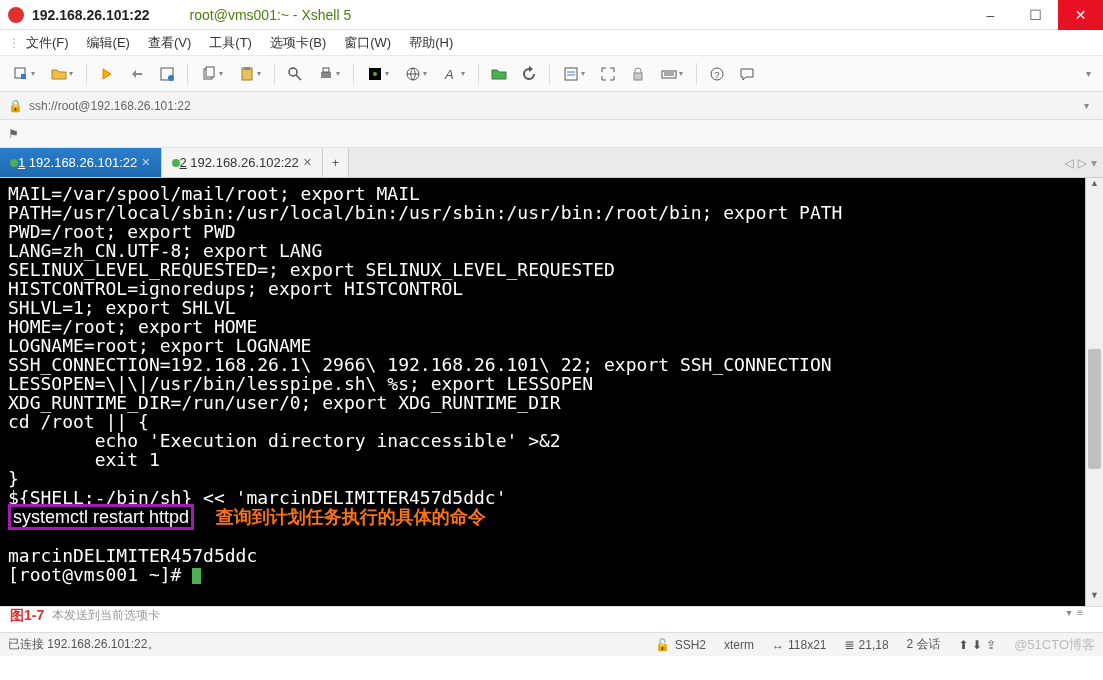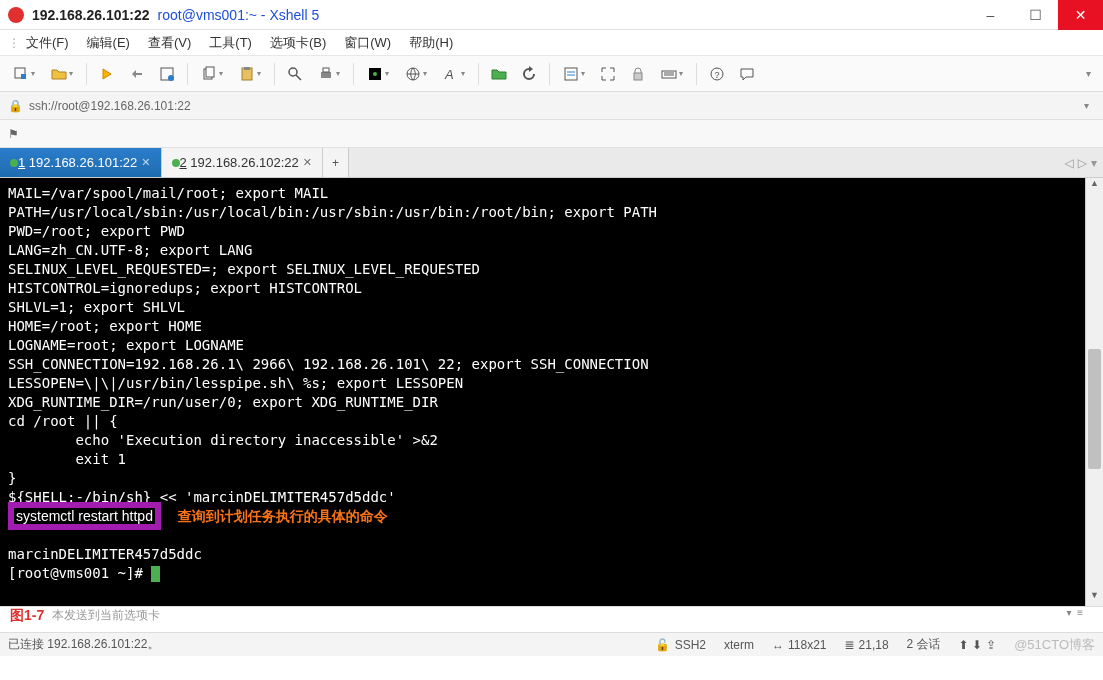--- a/index.html
+++ b/index.html
@@ -1,21 +1,21 @@
 <!DOCTYPE html>
 <html><head>
 <meta charset="utf-8">
 <style>
   * { box-sizing: border-box; margin: 0; padding: 0; font-family: "Microsoft YaHei", "Segoe UI", sans-serif; }
   body { width: 1103px; height: 680px; background: #fff; overflow: hidden; position: relative; font-size: 12px; }
 
   .titlebar { height: 30px; display: flex; align-items: center; padding: 0 0 0 8px; background: #fff; border-bottom: 1px solid #e0e0e0; }
   .titlebar .app-icon { width: 16px; height: 16px; border-radius: 50%; background: #e03030; margin-right: 8px; }
   .titlebar .host { font-weight: bold; font-size: 14px; color: #222; margin-right: 8px; }
-  .titlebar .appname { color: #1d4ed8; font-size: 14px; }
+  .titlebar .appname { color: #4d7c0f; font-size: 14px; margin-left: 32px; }
   .winbtns { margin-left: auto; display: flex; }
   .winbtn { width: 45px; height: 30px; display: flex; align-items: center; justify-content: center; color: #555; font-size: 14px; }
   .winbtn.close { background: #e81123; color: #fff; }
 
   .menubar { height: 26px; display: flex; align-items: center; padding: 0 8px; gap: 2px; border-bottom: 1px solid #e8e8e8; }
   .menubar .dots { width: 8px; color: #aaa; }
   .menuitem { padding: 2px 8px; color: #333; font-size: 13px; }
 
   .toolbar { height: 36px; display: flex; align-items: center; padding: 0 6px; gap: 2px; border-bottom: 1px solid #ddd; background: #fafafa; }
   .tbtn { width: 28px; height: 28px; display: flex; align-items: center; justify-content: center; color: #555; border: 1px solid transparent; border-radius: 2px; }
@@ -34,22 +34,22 @@
   .tabbar { height: 30px; display: flex; align-items: stretch; background: #eaeaea; border-bottom: 1px solid #ccc; position: relative; }
   .tab { display: flex; align-items: center; padding: 0 10px; gap: 0; border-right: 1px solid #ccc; background: #f4f4f4; color: #333; font-size: 13px; }
   .tab.active { background: linear-gradient(#2b7ecb, #1e6ab0); color: #fff; }
   .tab .dot { width: 8px; height: 8px; border-radius: 50%; background: #4caf50; }
   .tab .x { color: inherit; opacity: .7; margin-left: 4px; font-size: 11px; }
   .tab .ul { text-decoration: underline; }
   .addtab { width: 26px; display: flex; align-items: center; justify-content: center; color: #555; border-right: 1px solid #ccc; background: #f4f4f4; }
   .tabnav { margin-left: auto; display: flex; align-items: center; padding: 0 6px; gap: 4px; color: #999; }
 
   .term-wrap { display: flex; height: 428px; }
-  .terminal { flex: 1; background: #000; color: #fff; font-family: "Consolas", monospace; font-size: 14px; line-height: 19px; padding: 6px 8px; white-space: pre; overflow: hidden; }
-  .terminal .hl { border: 6px solid #a21caf; padding: 0 2px; }
+  .terminal { flex: 1; background: #000; color: #fff; font-family: "Consolas", monospace; font-size: 18px; line-height: 19px; padding: 6px 8px; white-space: pre; overflow: hidden; }
+  .terminal .hl { border: 3px solid #a21caf; padding: 0 2px; }
   .terminal .ann { color: #f97316; font-weight: bold; font-family: "Microsoft YaHei", sans-serif; }
   .terminal .cursor { display: inline-block; width: 9px; height: 16px; background: #4caf50; vertical-align: middle; }
   .scroll { width: 18px; background: #f0f0f0; border-left: 1px solid #ccc; position: relative; }
   .scroll .thumb { position: absolute; left: 2px; right: 2px; top: 40%; height: 120px; background: #c0c0c0; border-radius: 2px; }
   .scroll .arr { position: absolute; left: 0; right: 0; height: 16px; text-align: center; font-size: 9px; color: #666; }
   .scroll .arr.up { top: 0; }
   .scroll .arr.dn { bottom: 0; }
 
   .inputline { height: 26px; display: flex; align-items: flex-start; padding: 0 8px; background: #fff; border-top: 1px solid #ddd; color: #999; font-size: 12px; position: relative; }
   .figure-label { position: absolute; left: 10px; color: #e03030; font-weight: bold; font-size: 14px; }

